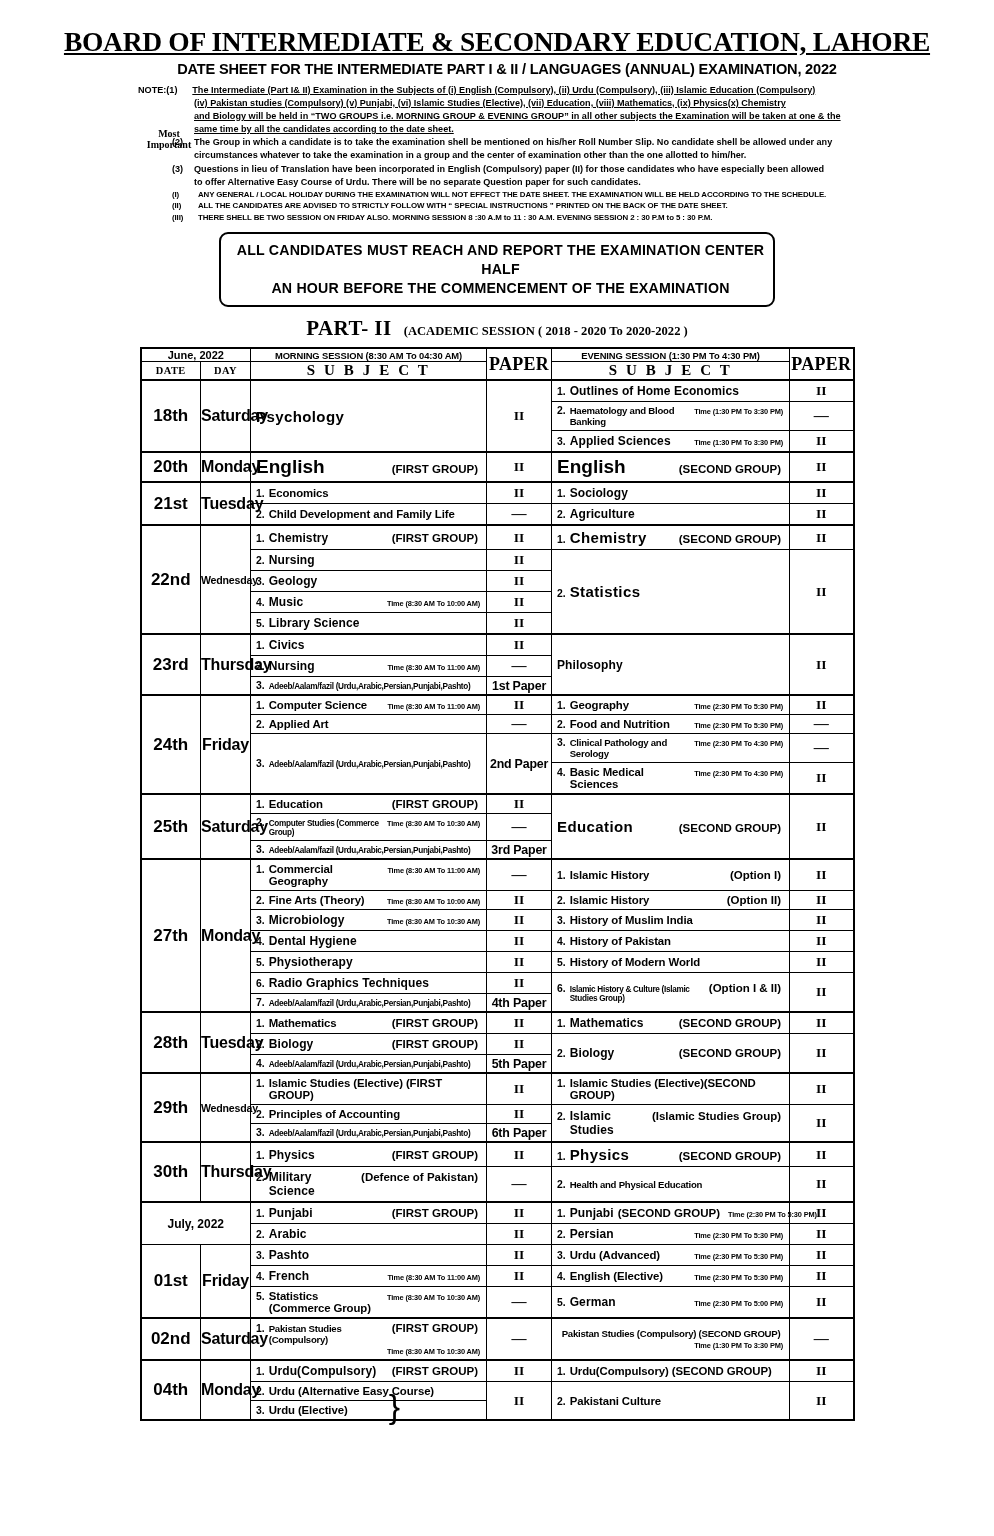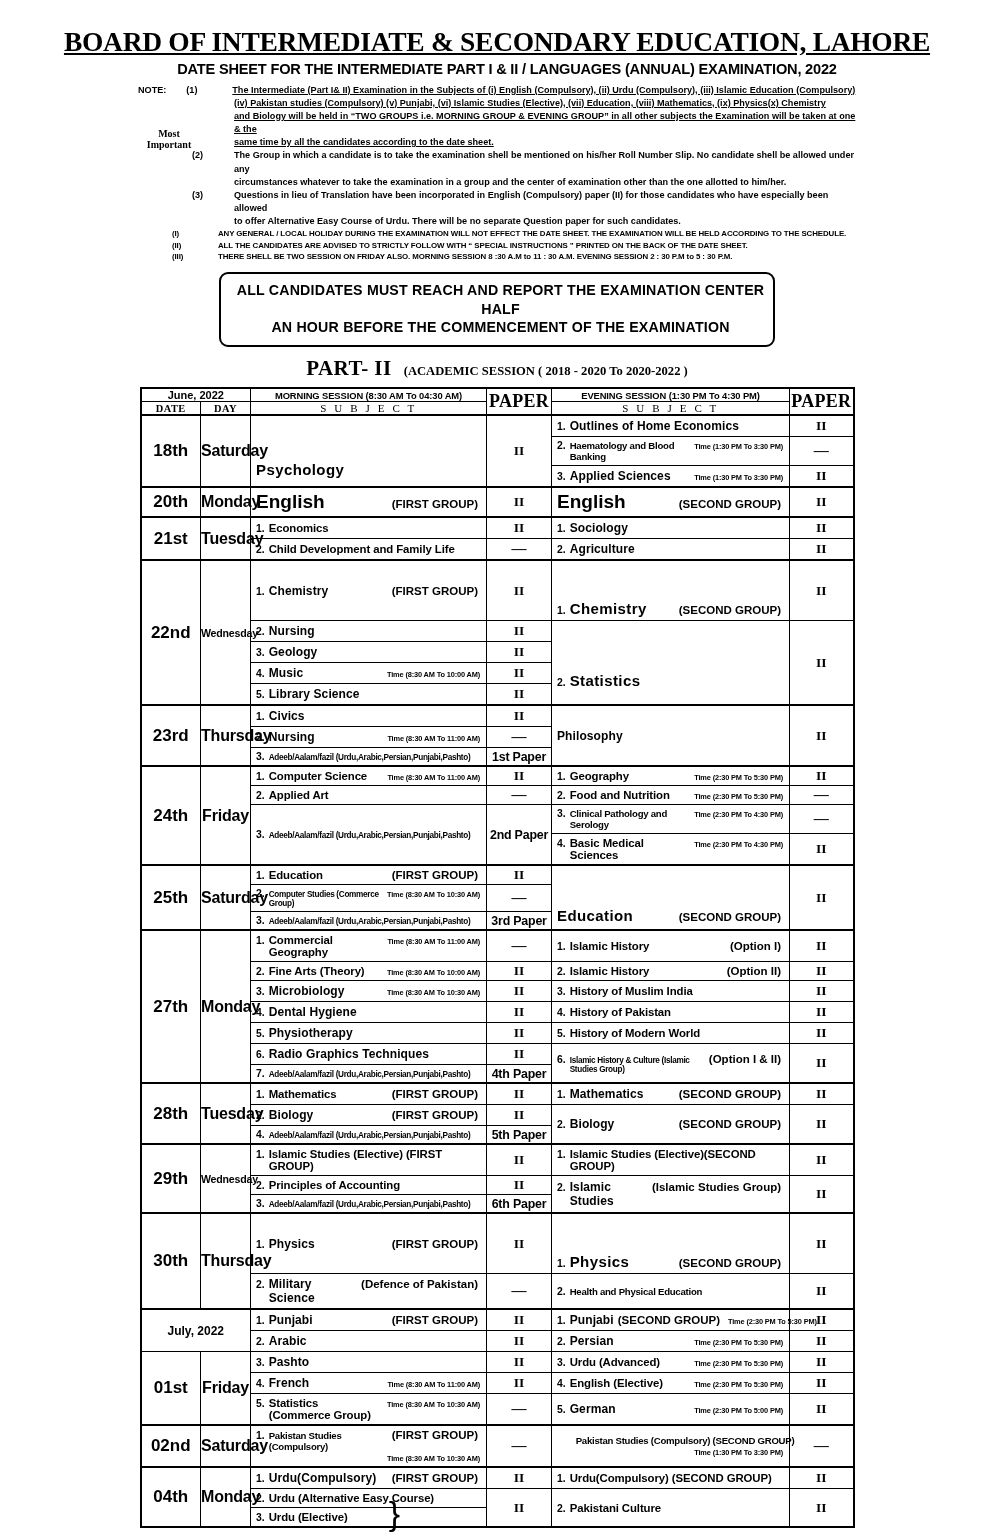--- a/index.html
+++ b/index.html
@@ -39,21 +39,21 @@
   .notes {
     margin: 7px 0 0 0;
     padding-left: 138px;
     padding-right: 130px;
     position: relative;
     font-size: 9.1px;
     font-weight: bold;
     line-height: 1.45;
     text-align: left;
   }
-  .note-row { display: flex; align-items: flex-start; gap: 20px; }
+  .note-row { display: flex; align-items: flex-start; }
   .note-label { flex: 0 0 auto; white-space: nowrap; }
   .note-num { flex: 0 0 26px; text-align: left; }
   .note-num.indent { margin-left: 34px; flex-basis: 22px; }
   .note-text { flex: 1 1 auto; }
   .u { text-decoration: underline; text-underline-offset: 1px; }
   .note-small { font-size: 7.9px; letter-spacing: -0.1px; }
   .most-important {
     position: absolute;
     left: 136px; top: 44px;
     width: 66px;
@@ -116,21 +116,21 @@
     letter-spacing: -0.1px;
   }
   .hdr-month { font-size: 11px; font-weight: bold; padding: 3px 0; }
   .hdr-dd {
     font-family: "Liberation Serif", serif;
     font-weight: bold; font-size: 10.4px; padding: 1px 0 2px 0;
     letter-spacing: 0.5px;
   }
   .hdr-subj {
     font-family: "Liberation Serif", serif;
-    font-weight: normal; font-size: 11px; letter-spacing: 2.6px;
+    font-weight: bold; font-size: 15px; letter-spacing: 2.6px;
     padding: 1px 0 2px 0;
     margin-top: 25px;
   }
   .hdr-paper {
     font-family: "Liberation Serif", serif;
     font-weight: bold; font-size: 18px; letter-spacing: 0.3px;
   }
 
   td.date-c { font-size: 17px; font-weight: bold; }
   td.day-c  { font-size: 16px; font-weight: bold; letter-spacing: -0.2px; }
@@ -141,21 +141,21 @@
     display: flex; align-items: baseline; width: 100%;
     gap: 4px;
   }
   .num { font-size: 10.4px; font-weight: bold; flex: 0 0 auto; }
   .nm { flex: 1 1 auto; }
   .grp { flex: 0 0 auto; font-size: 11.5px; font-weight: bold; padding-right: 4px;}
   .tm  { flex: 0 0 auto; font-size: 7.4px; font-weight: bold; padding-right: 2px; letter-spacing: -0.15px;}
 
   
   .s-xl { font-size: 19px; font-weight: bold; letter-spacing: 0px; }
-  .s-lg { font-size: 15px; font-weight: bold; letter-spacing: 0.4px; margin-top: 36px; }
+  .s-lg { font-size: 15px; font-weight: bold; letter-spacing: 0.4px; }
   .s-md { font-size: 12px; font-weight: bold; letter-spacing: 0.1px; }
   .s-sm { font-size: 11.4px; font-weight: bold; letter-spacing: -0.1px; }
   .s-xs { font-size: 9.6px; font-weight: bold; letter-spacing: -0.25px; }
   .s-xxs{ font-size: 8.2px; font-weight: bold; letter-spacing: -0.3px; }
 
   td.paper-c {
     font-family: "Liberation Serif", serif;
     font-size: 13.5px; font-weight: bold;
   }
   td.paper-c.word {
@@ -1053,21 +1053,21 @@
                   <span class="num">1.</span>
                   <span class="nm s-xs">Pakistan Studies (Compulsory)</span>
                   <span class="grp">(FIRST GROUP)</span>
                 </div>
                 <div class="tm" style="text-align: right; margin-top: 2px;">Time (8:30 AM To 10:30 AM)</div>
               </div>
             </td>
             <td class="paper-c" rowspan="1"><span class="dash">—</span></td>
             <td rowspan="1">
               <div class="cellpad rel" style="text-align: center;">
-                <div class="subj-row" style="justify-content: flex-start; margin-left: 14px;">
+                <div class="subj-row" style="justify-content: flex-start;">
                   <span class="nm s-xs">Pakistan Studies (Compulsory)  (SECOND GROUP)</span>
                 </div>
                 <div class="tm" style="text-align: right; margin-top: 2px;">Time (1:30 PM To 3:30 PM)</div>
               </div>
             </td>
             <td class="paper-c" rowspan="1"><span class="dash">—</span></td>
           </tr>
           <tr class="daygroup">
             <td class="date-c" rowspan="3">04th</td>
             <td class="day-c" rowspan="3">Monday</td>

